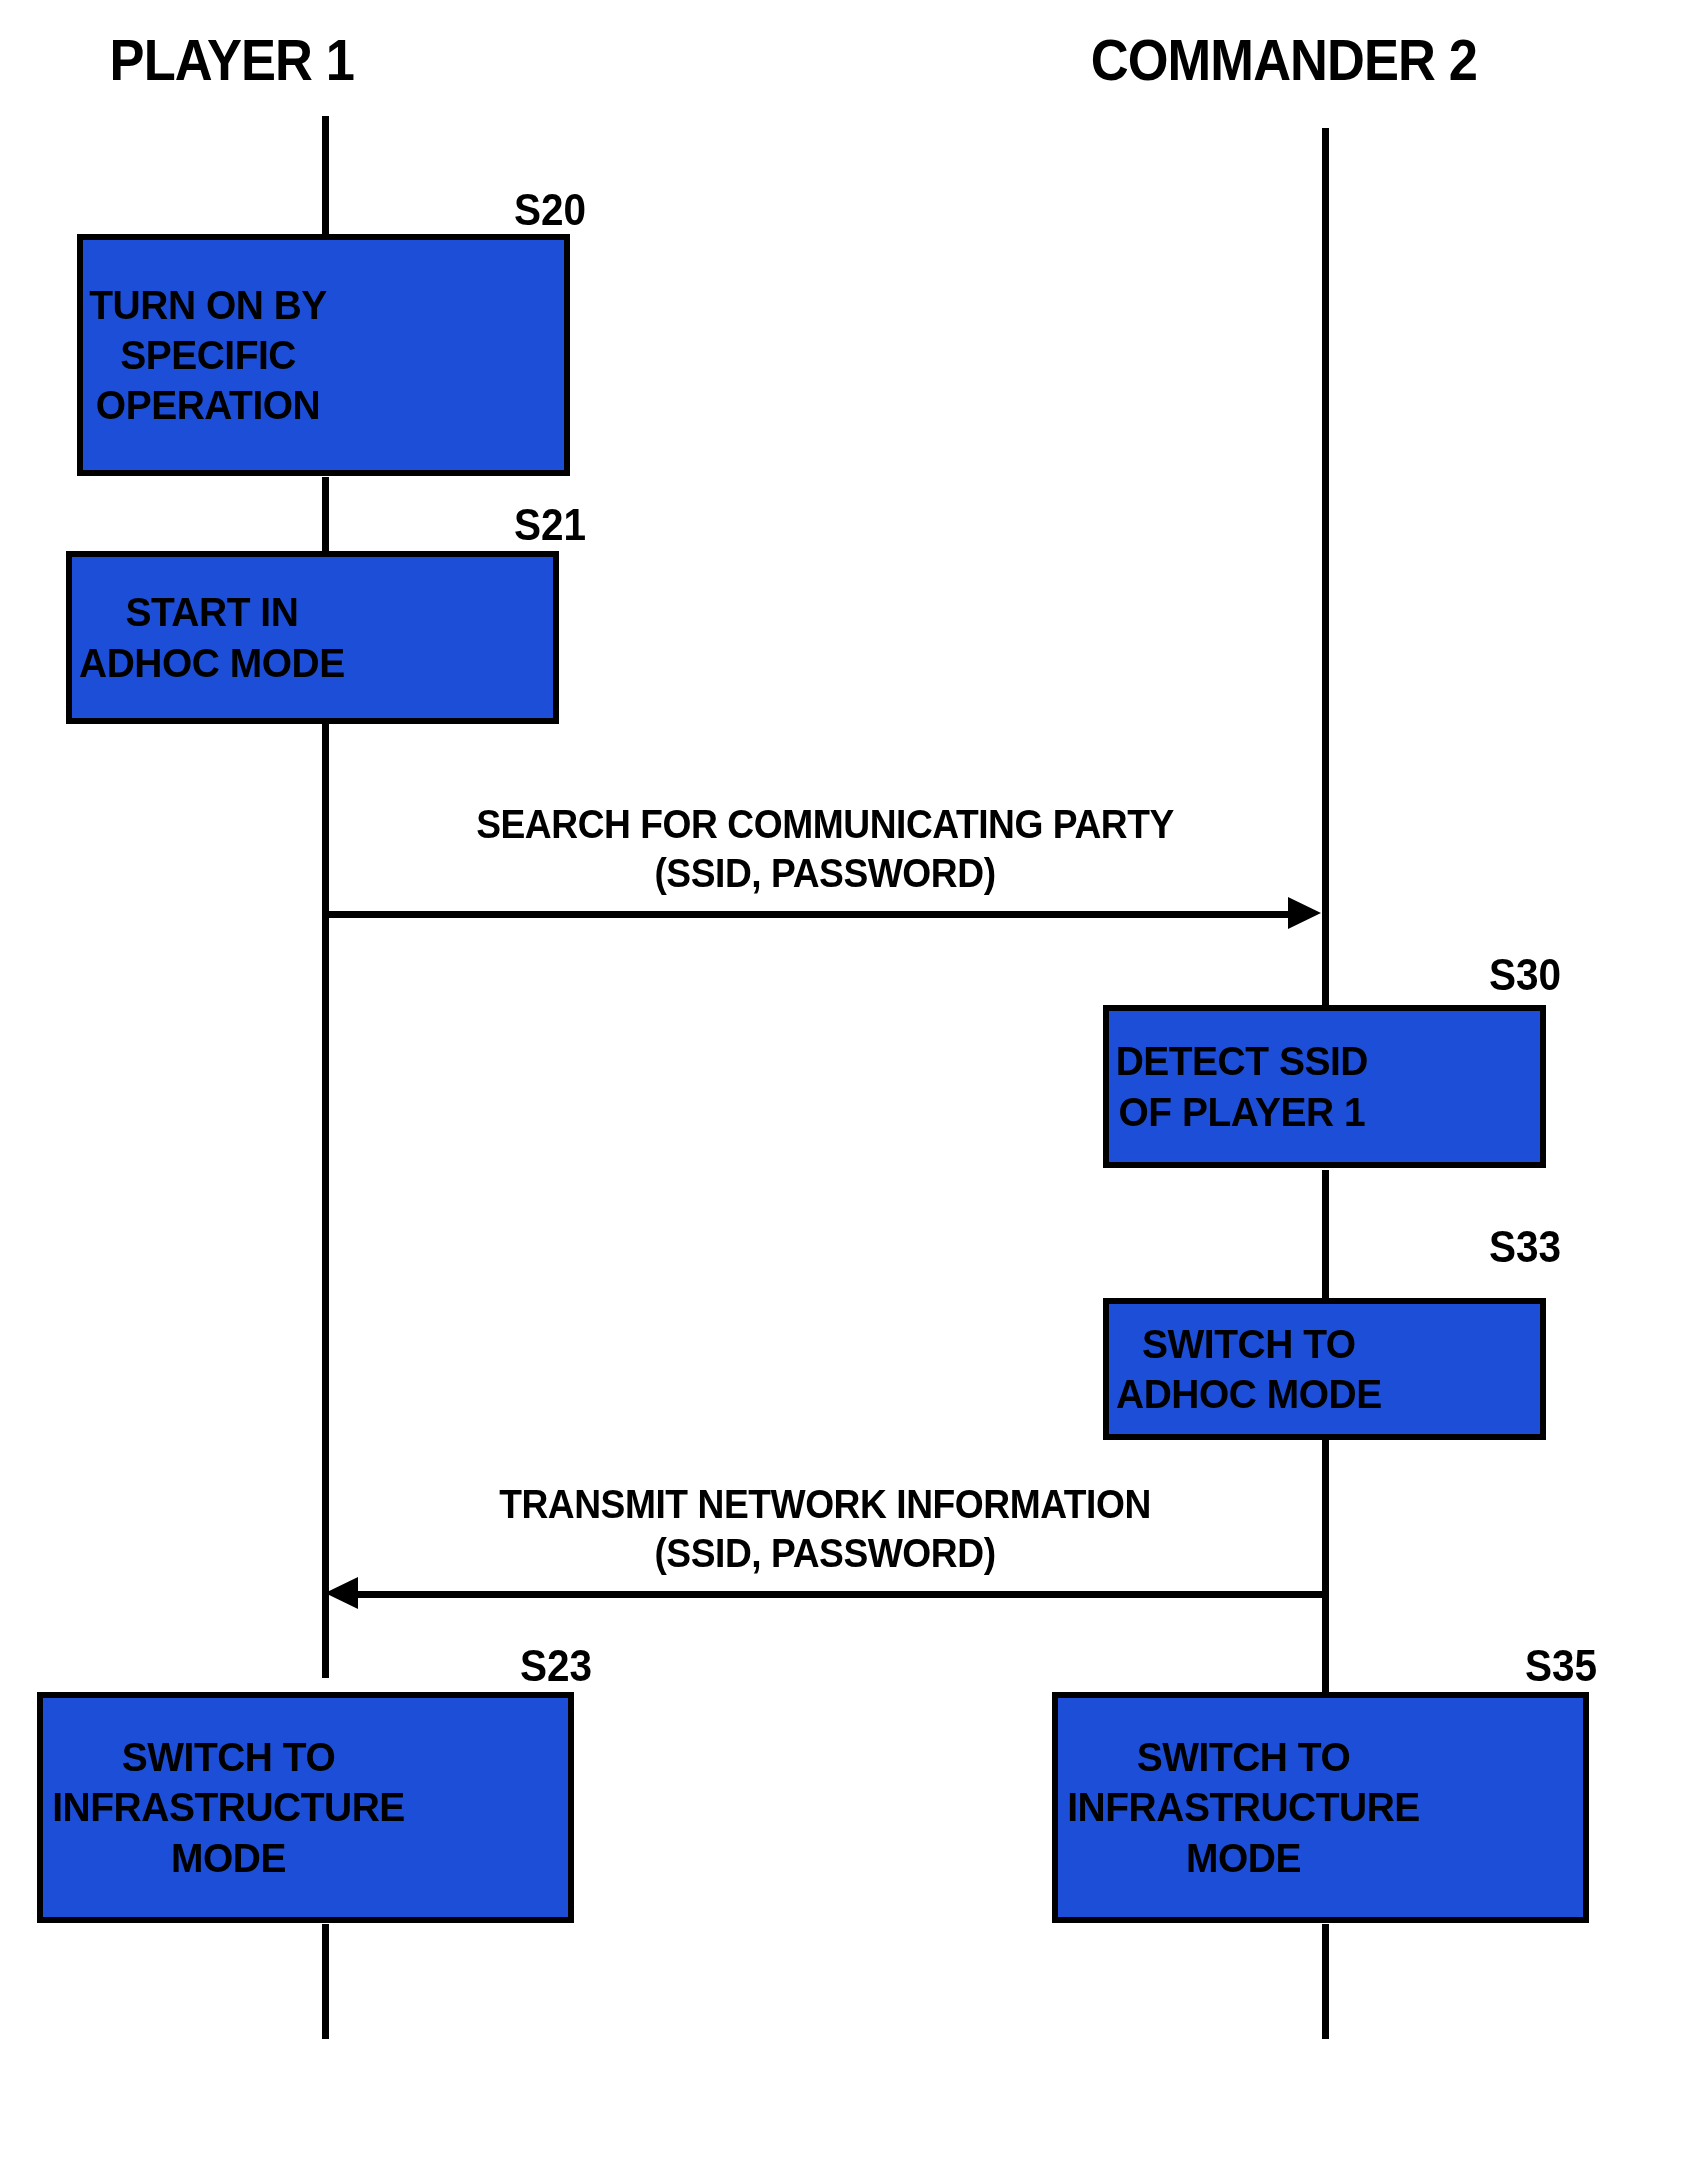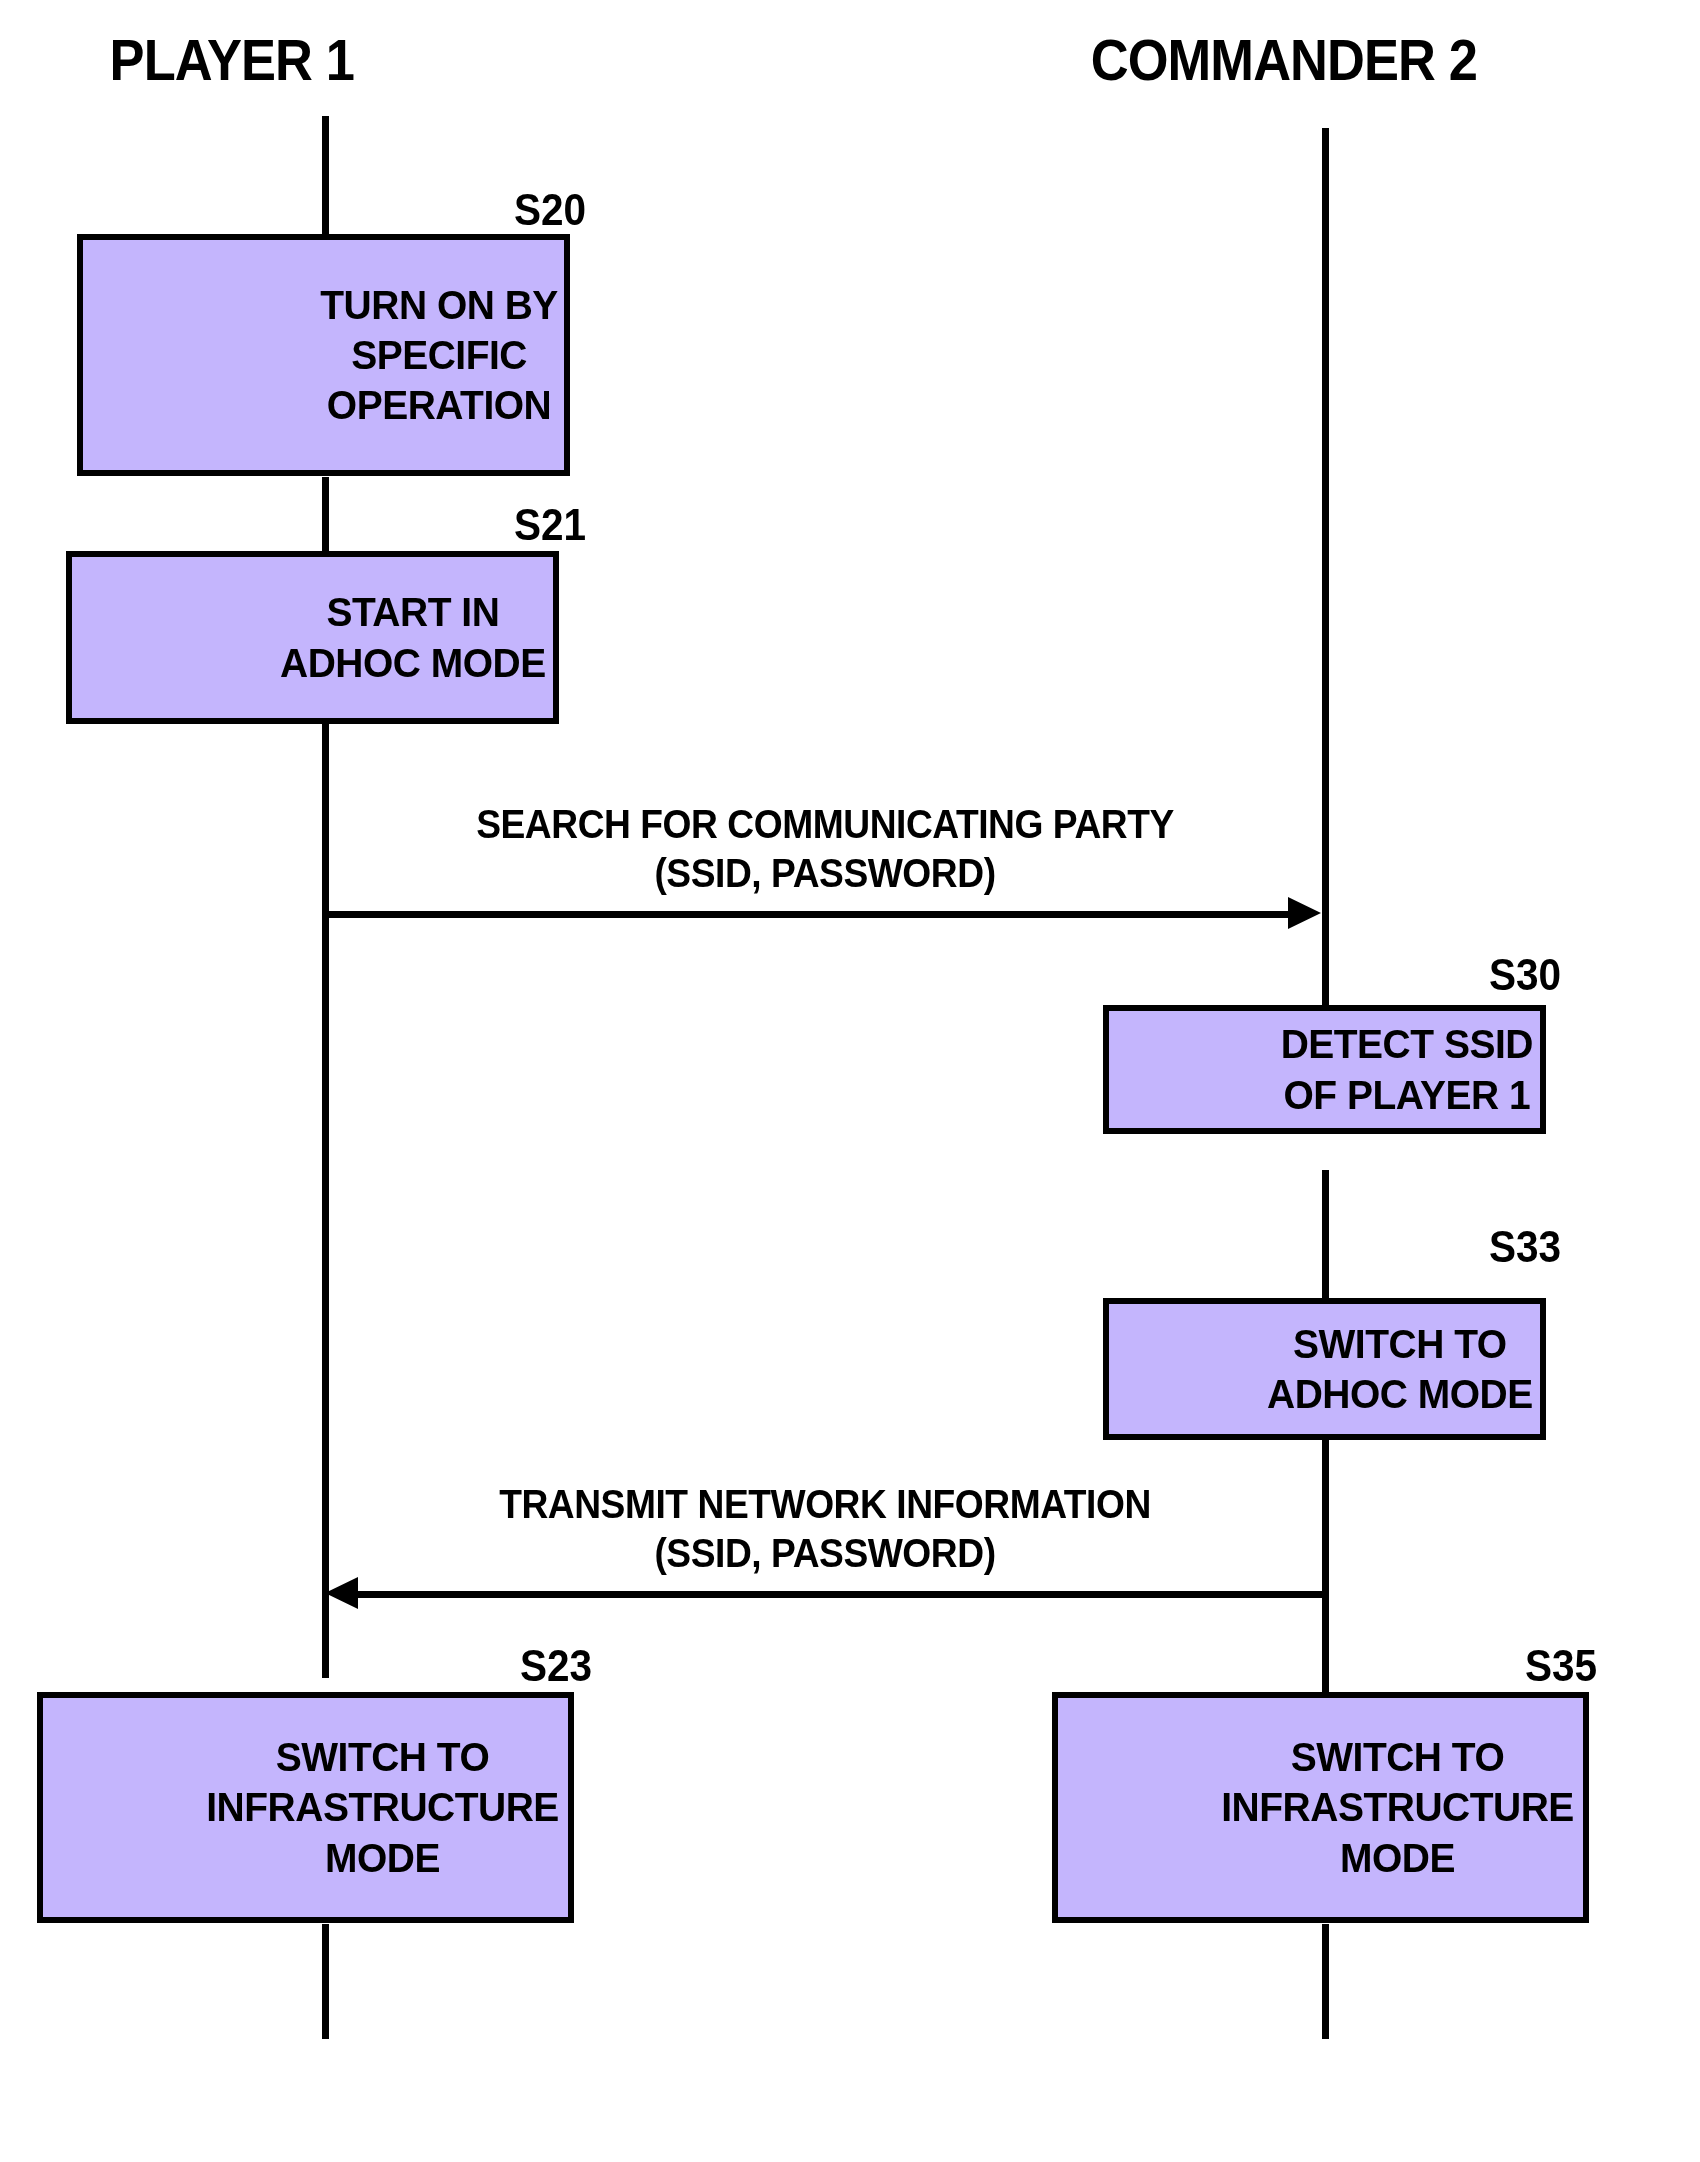--- a/index.html
+++ b/index.html
@@ -38,24 +38,24 @@
     position: absolute;
     width: 6.9px;
     background: #000000;
   }
 
   
   .pbox {
     position: absolute;
     box-sizing: border-box;
     border: 6.9px solid #000000;
-    background: #c4b5fd;
+    background: #1d4ed8;
     display: flex;
     align-items: center;
-    justify-content: flex-end;
+    justify-content: flex-start;
     text-align: center;
   }
   .pbox .pbox-text {
     font-family: "Liberation Sans", sans-serif;
     font-weight: bold;
     font-size: 41px;
     line-height: 1.22;
     letter-spacing: -0.5px;
     white-space: pre-line;
     transform: scaleX(0.95);
@@ -133,21 +133,21 @@
 OPERATION</div>
   </div>
   <div class="step-label" style="left:514px; top:187px;">S20</div>
 
   <div class="pbox" style="left:66px; top:551px; width:493px; height:173px;">
     <div class="pbox-text">START IN
 ADHOC MODE</div>
   </div>
   <div class="step-label" style="left:514px; top:502px;">S21</div>
 
-  <div class="pbox" style="left:1103px; top:1005px; width:443px; height:129px;">
+  <div class="pbox" style="left:1103px; top:1005px; width:443px; height:163px;">
     <div class="pbox-text">DETECT SSID
 OF PLAYER 1</div>
   </div>
   <div class="step-label" style="left:1489px; top:952px;">S30</div>
 
   <div class="pbox" style="left:1103px; top:1298px; width:443px; height:142px;">
     <div class="pbox-text">SWITCH TO
 ADHOC MODE</div>
   </div>
   <div class="step-label" style="left:1489px; top:1224px;">S33</div>

